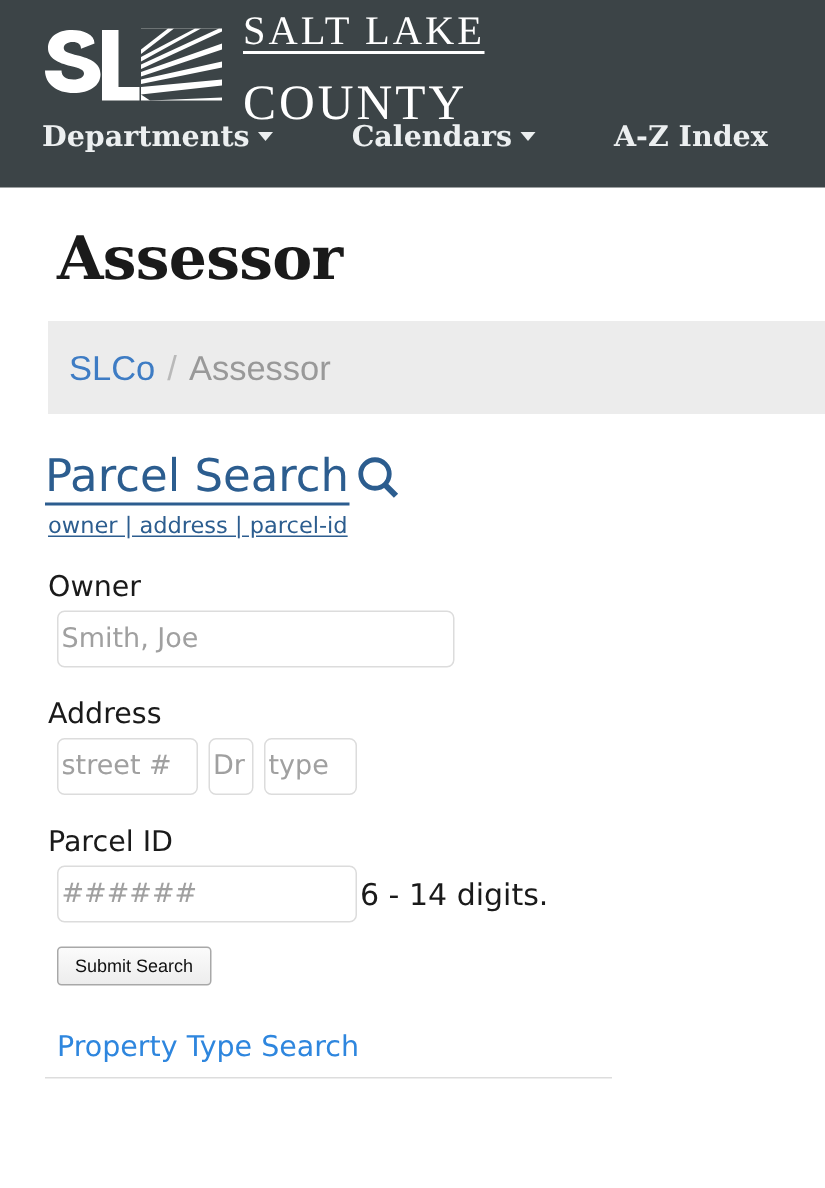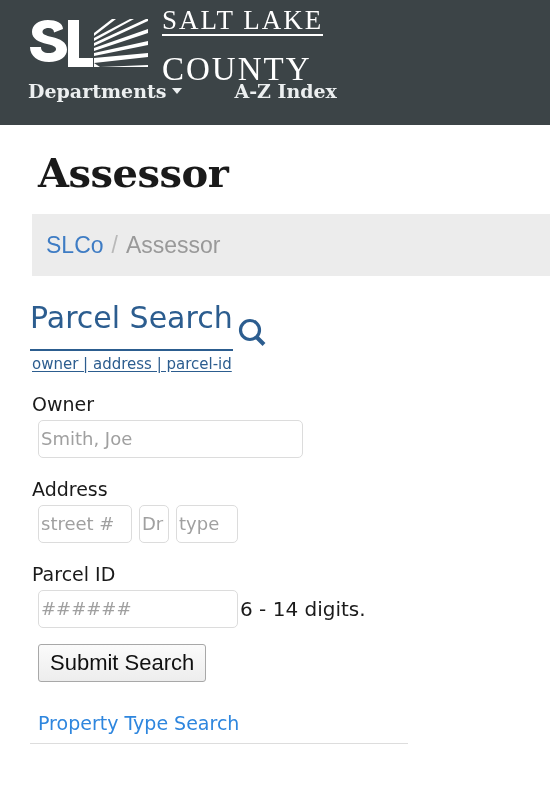--- a/index.html
+++ b/index.html
@@ -120,21 +120,21 @@
   .search-head {
     margin-top: 26px;
     display: flex;
     align-items: flex-end;
   }
   .search-head-title {
     font-family: "DejaVu Sans", sans-serif;
     font-size: 30px;
     color: #2c5d8f;
     border-bottom: 2px solid #2c5d8f;
-    padding-bottom: 15px;
+    padding-bottom: 1px;
     line-height: 1.05;
     cursor: pointer;
   }
   .magnifier {
     margin-left: 4px;
     margin-bottom: 2px;
     cursor: pointer;
   }
   .sub-links {
     margin-top: 4px;
@@ -194,21 +194,21 @@
     margin-left: 2px;
     white-space: nowrap;
   }
 
   .btn-row {
     display: flex;
     margin: 16px 0 0 8px;
   }
   .btn {
     font-family: "Liberation Sans", sans-serif;
-    font-size: 22px;
+    font-size: 12px;
     color: #101010;
     background: linear-gradient(#fbfbfb, #ededed);
     border: 1px solid #a8a8a8;
     border-radius: 3px;
     padding: 5px 11px;
     margin-right: 10px;
     cursor: pointer;
   }
   .btn:last-child { margin-right: 0; }
 
@@ -261,20 +261,24 @@
       <span class="l2">COUNTY</span>
     </div>
   </div>
 
   <nav class="main-nav">
     <div class="nav-item">
       <span>Departments</span>
       <span class="nav-caret"></span>
     </div>
     <div class="nav-item">
+      <span>Calendars</span>
+      <span class="nav-caret"></span>
+    </div>
+    <div class="nav-item">
       <span>A-Z Index</span>
     </div>
   </nav>
 </div>
 
 <h1 class="page-title">Assessor</h1>
 
 <div class="breadcrumb">
   <span class="crumb-link">SLCo</span>
   <span class="crumb-sep">/</span>

